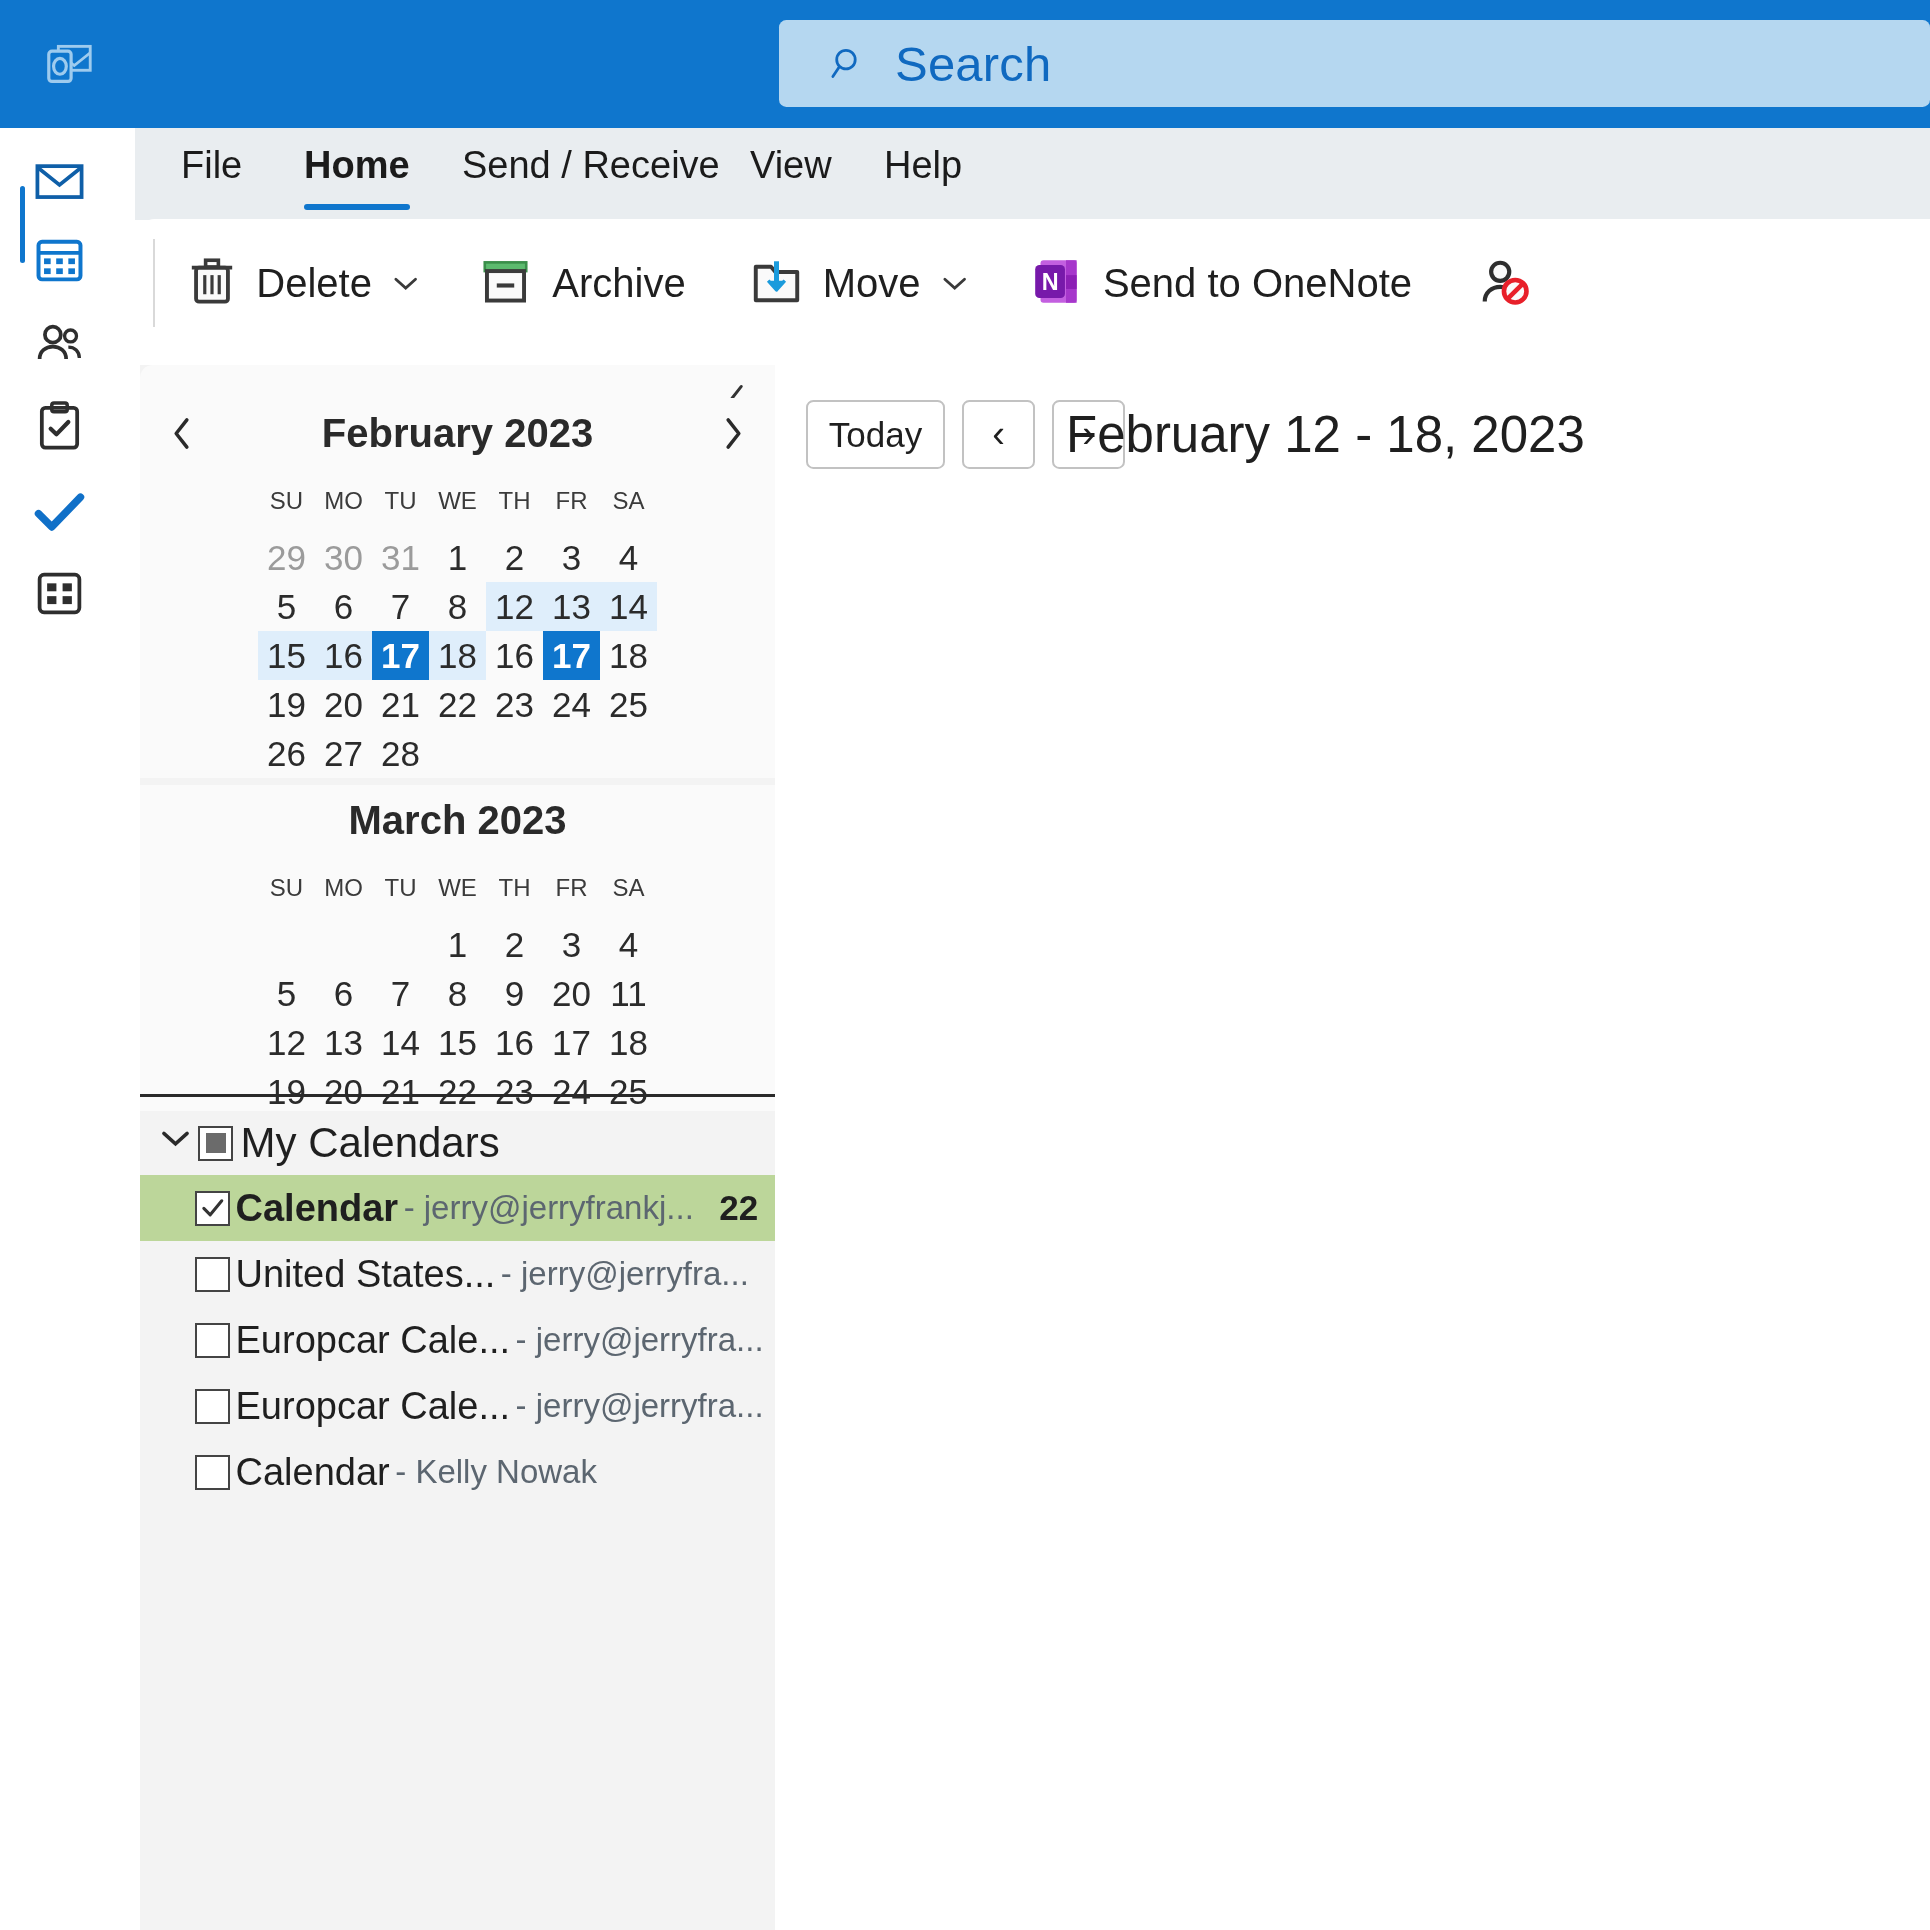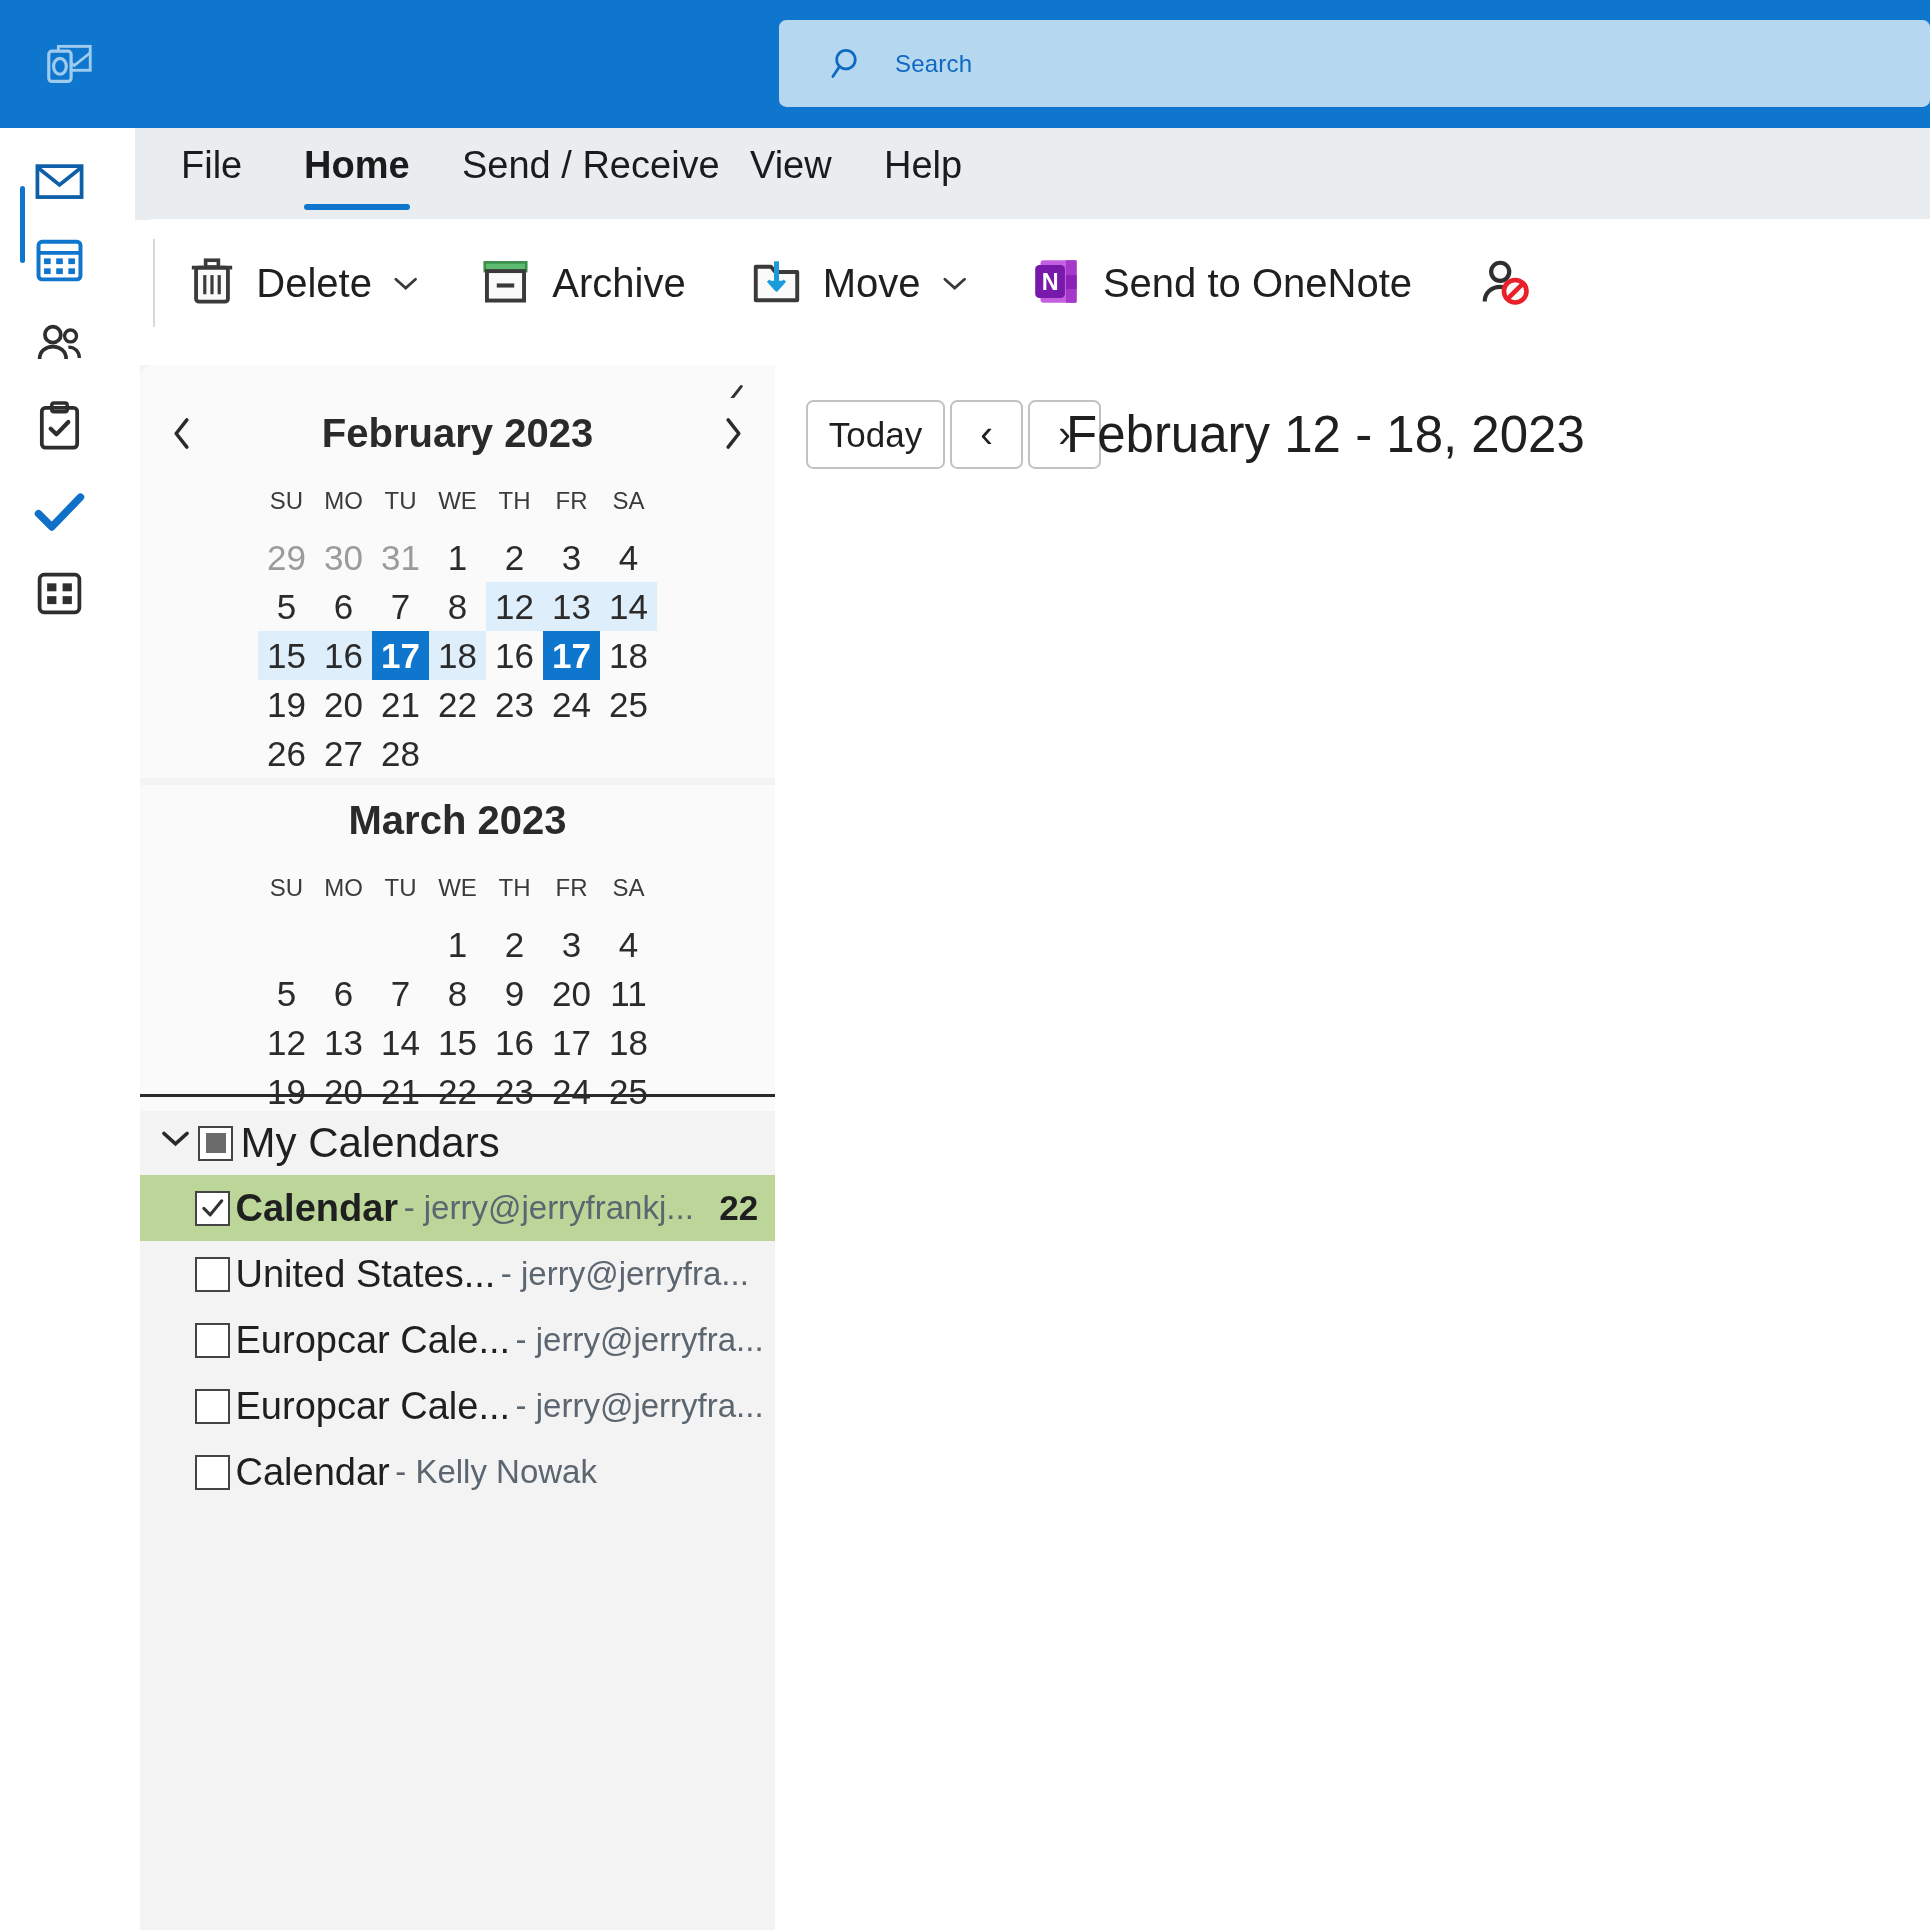--- a/index.html
+++ b/index.html
@@ -17,21 +17,21 @@
   }
   .outlook-logo {
     position: absolute; left: 44px; top: 40px; width: 51px; height: 51px;
   }
   .search-box {
     position: absolute; left: 779px; top: 20px; width: 1151px; height: 87px;
     background: #b5d7f0; border-radius: 7.3px;
     display: flex; align-items: center; padding-left: 50px; gap: 29px;
   }
   .search-icon { width: 37px; height: 37px; flex: none; }
-  .search-ph { color: #1069c0; font-size: 24px; letter-spacing: 0.2px; }
+  .search-ph { color: #1069c0; font-size: 49px; letter-spacing: 0.2px; }
 
   
   .rail {
     position: absolute; left: 0; top: 128px; width: 135px; height: 1803px;
     background: #ffffff;
   }
   .rail-item {
     position: absolute; left: 25.6px; width: 68px; height: 68px;
     display: flex; align-items: center; justify-content: center;
   }
@@ -150,21 +150,21 @@
   .cal-name { font-size: 38px; color: #1f1f1f; }
   .cal-row.selected .cal-name { font-weight: bold; }
   .cal-owner { font-size: 33px; color: #5c6670; }
   .cal-count { font-size: 35px; font-weight: bold; color: #1f1f1f; margin-left: 20px; }
 
   
   .main {
     position: absolute; left: 775px; top: 365px; width: 1156px; height: 1565px;
     background: #ffffff;
   }
-  .toolbar { position: absolute; left: 31px; top: 35px; display: flex; align-items: center; gap: 5px; }
+  .toolbar { position: absolute; left: 31px; top: 35px; display: flex; align-items: center; gap: 17px; }
   .tb-btn {
     border: 2.7px solid #c2c2c2; border-radius: 7.3px; background: #fff;
     height: 69px; display: flex; align-items: center; justify-content: center;
     font-size: 35px; color: #1f1f1f;
   }
   .tb-today { width: 139px; }
   .tb-nav { width: 73px; font-size: 38px; }
   .date-title {
     position: absolute; left: 291px; top: 35px; height: 69px;
     display: flex; align-items: center;

